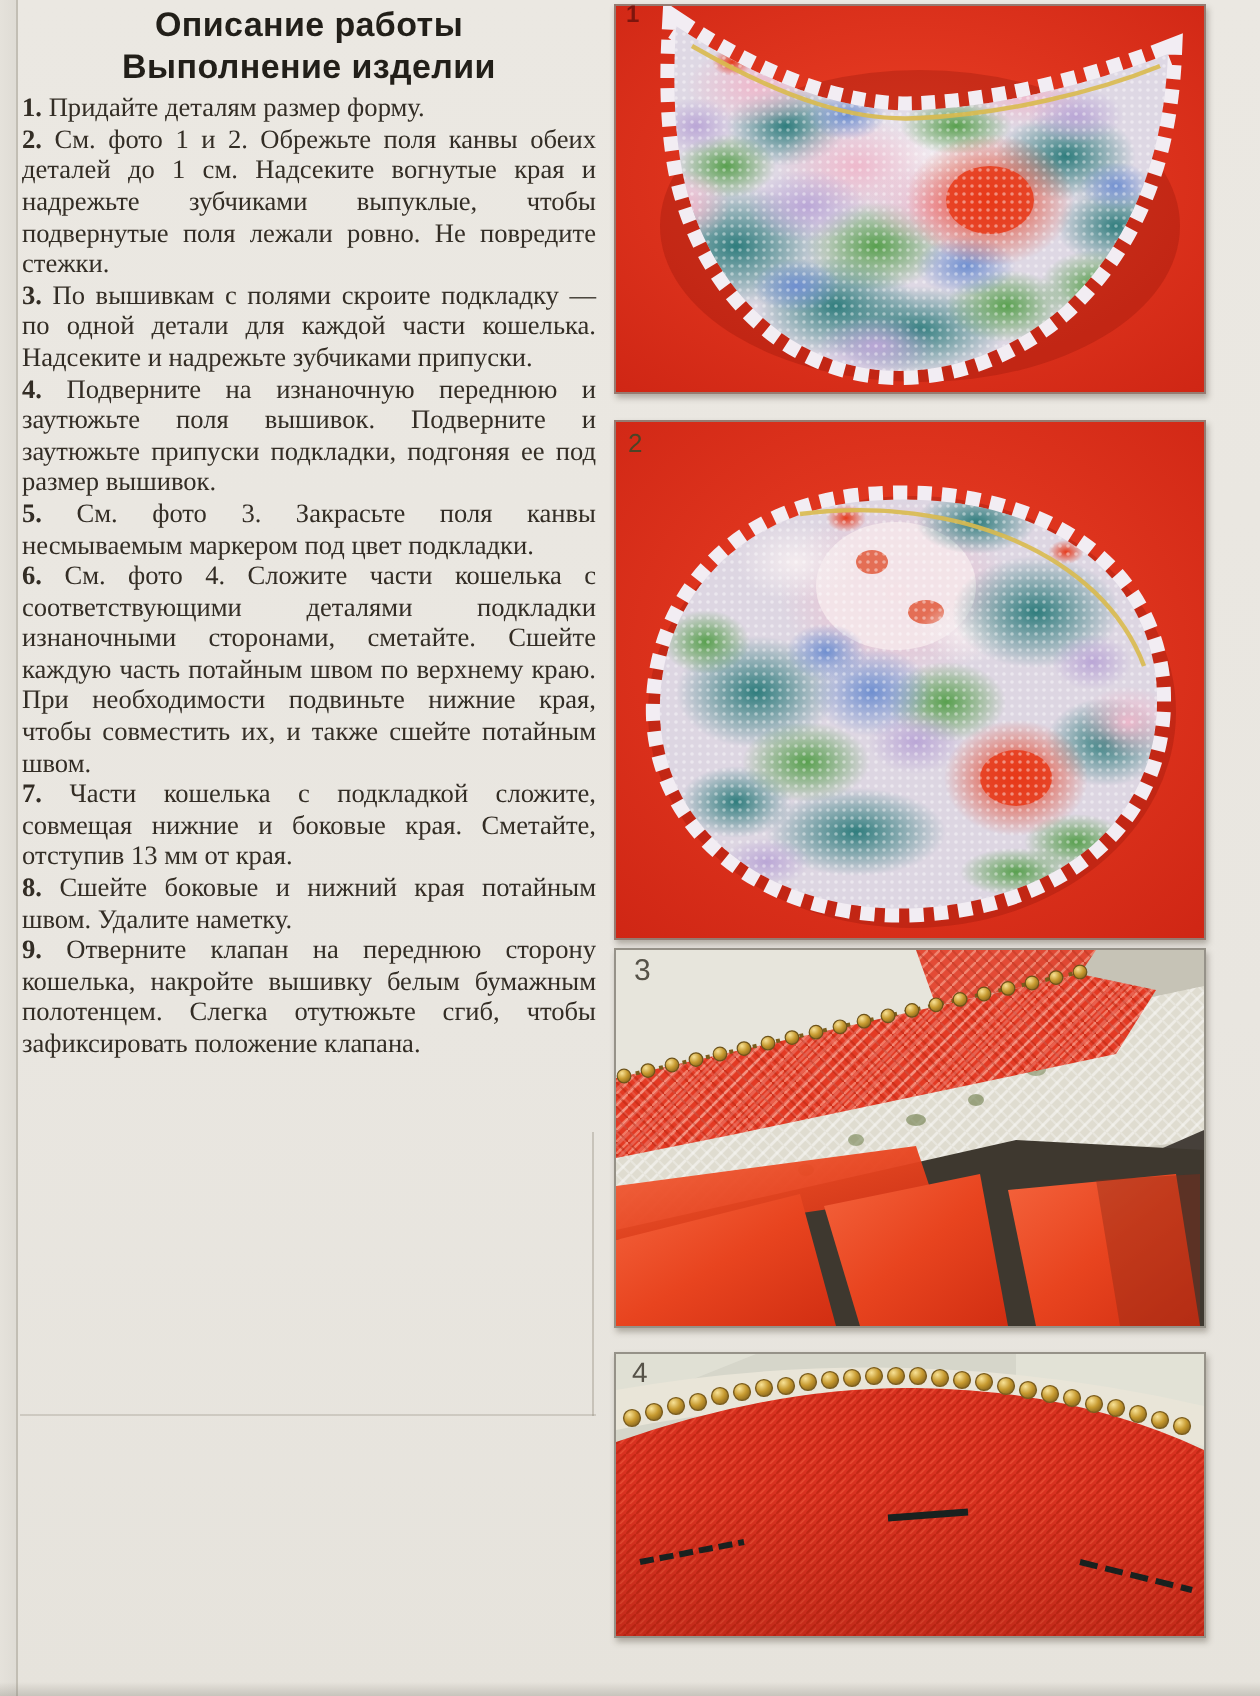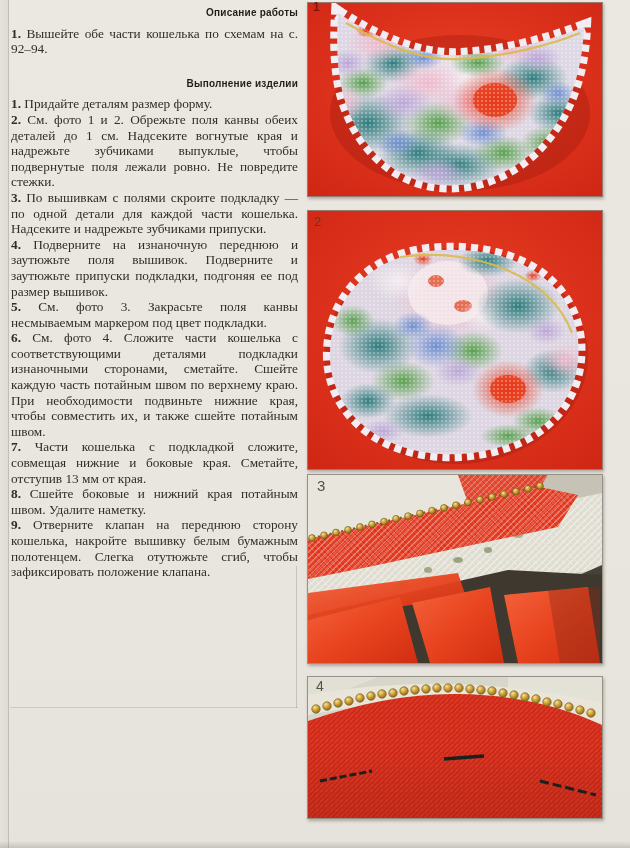--- a/index.html
+++ b/index.html
@@ -4,21 +4,21 @@
 <style>
   html,body{margin:0;padding:0;}
   body{width:630px;height:848px;position:relative;overflow:hidden;background:#e9e6e0;}
   .page{position:absolute;inset:0;background:linear-gradient(180deg,#ebe8e2 0%,#e9e6e0 60%,#e6e3dc 100%);font-family:"Liberation Serif",serif;}
   .edge-left{position:absolute;left:0;top:0;width:8px;height:848px;background:linear-gradient(90deg,#e5e2db,#dfdcd5);border-right:1px solid #c2beb4;}
   .smudge-bottom{position:absolute;left:0;bottom:0;width:100%;height:7px;background:linear-gradient(0deg,rgba(120,115,105,.28),rgba(120,115,105,0));}
   .artifact-v{position:absolute;left:296px;top:566px;width:1px;height:142px;background:rgba(140,133,118,.35);}
   .artifact-h{position:absolute;left:10px;top:707px;width:288px;height:1px;background:rgba(140,133,118,.28);}
 
   .text-col{position:absolute;left:11px;top:5px;width:287px;color:#332d25;font-size:13.3px;line-height:15.6px;text-align:justify;}
-  .text-col h2{font-family:"Liberation Sans",sans-serif;font-size:10px;font-weight:700;color:#221f19;margin:0 0 5px 0;text-align:right;letter-spacing:.2px;}
+  .text-col h2{font-family:"Liberation Sans",sans-serif;font-size:17px;font-weight:700;color:#221f19;margin:0 0 5px 0;text-align:center;letter-spacing:.2px;}
   .text-col p{margin:0;}
   .text-col p.desc-step{margin-bottom:19px;}
   .text-col p.note{margin-bottom:21px;}
   .text-col p.note b{font-family:"Liberation Sans",sans-serif;font-size:13px;color:#221f19;}
   .text-col p.step b{font-weight:700;}
 
   .photo{position:absolute;left:307px;width:294px;border:1px solid rgba(80,35,22,.55);box-shadow:1px 2px 3px rgba(70,60,45,.35);background:#d8352|0;}
   .photo svg{display:block;width:100%;height:100%;}
   .photo.gray-frame{border-color:rgba(95,90,78,.6);}
   #photo1{top:2px;height:193px;}
@@ -35,21 +35,20 @@
   .pagenum{position:absolute;left:601px;top:859px;width:28px;font-size:14.5px;color:#564f44;font-family:"Liberation Serif",serif;}
 </style>
 </head>
 <body>
 
 <div class="page">
   <div class="edge-left"></div>
 
   <div class="text-col">
     <h2>Описание работы</h2>
-    <p class="desc-step step"><b>1.</b> <span>Вышейте обе части кошелька по схемам на с. 92–94.</span></p>
     <h2>Выполнение изделии</h2>
     <p class="step"><b>1.</b> <span>Придайте деталям размер форму.</span></p>
     <p class="step"><b>2.</b> <span>См. фото 1 и 2. Обрежьте поля канвы обеих деталей до 1 см. Надсеките вогнутые края и надрежьте зубчиками выпуклые, чтобы подвернутые поля лежали ровно. Не повредите стежки.</span></p>
     <p class="step"><b>3.</b> <span>По вышивкам с полями скроите подкладку — по одной детали для каждой части кошелька. Надсеките и надрежьте зубчиками припуски.</span></p>
     <p class="step"><b>4.</b> <span>Подверните на изнаночную переднюю и заутюжьте поля вышивок. Подверните и заутюжьте припуски подкладки, подгоняя ее под размер вышивок.</span></p>
     <p class="step"><b>5.</b> <span>См. фото 3. Закрасьте поля канвы несмываемым маркером под цвет подкладки.</span></p>
     <p class="step"><b>6.</b> <span>См. фото 4. Сложите части кошелька с соответствующими деталями подкладки изнаночными сторонами, сметайте. Сшейте каждую часть потайным швом по верхнему краю. При необходимости подвиньте нижние края, чтобы совместить их, и также сшейте потайным швом.</span></p>
     <p class="step"><b>7.</b> <span>Части кошелька с подкладкой сложите, совмещая нижние и боковые края. Сметайте, отступив 13 мм от края.</span></p>
     <p class="step"><b>8.</b> <span>Сшейте боковые и нижний края потайным швом. Удалите наметку.</span></p>
     <p class="step"><b>9.</b> <span>Отверните клапан на переднюю сторону кошелька, накройте вышивку белым бумажным полотенцем. Слегка отутюжьте сгиб, чтобы зафиксировать положение клапана.</span></p>

